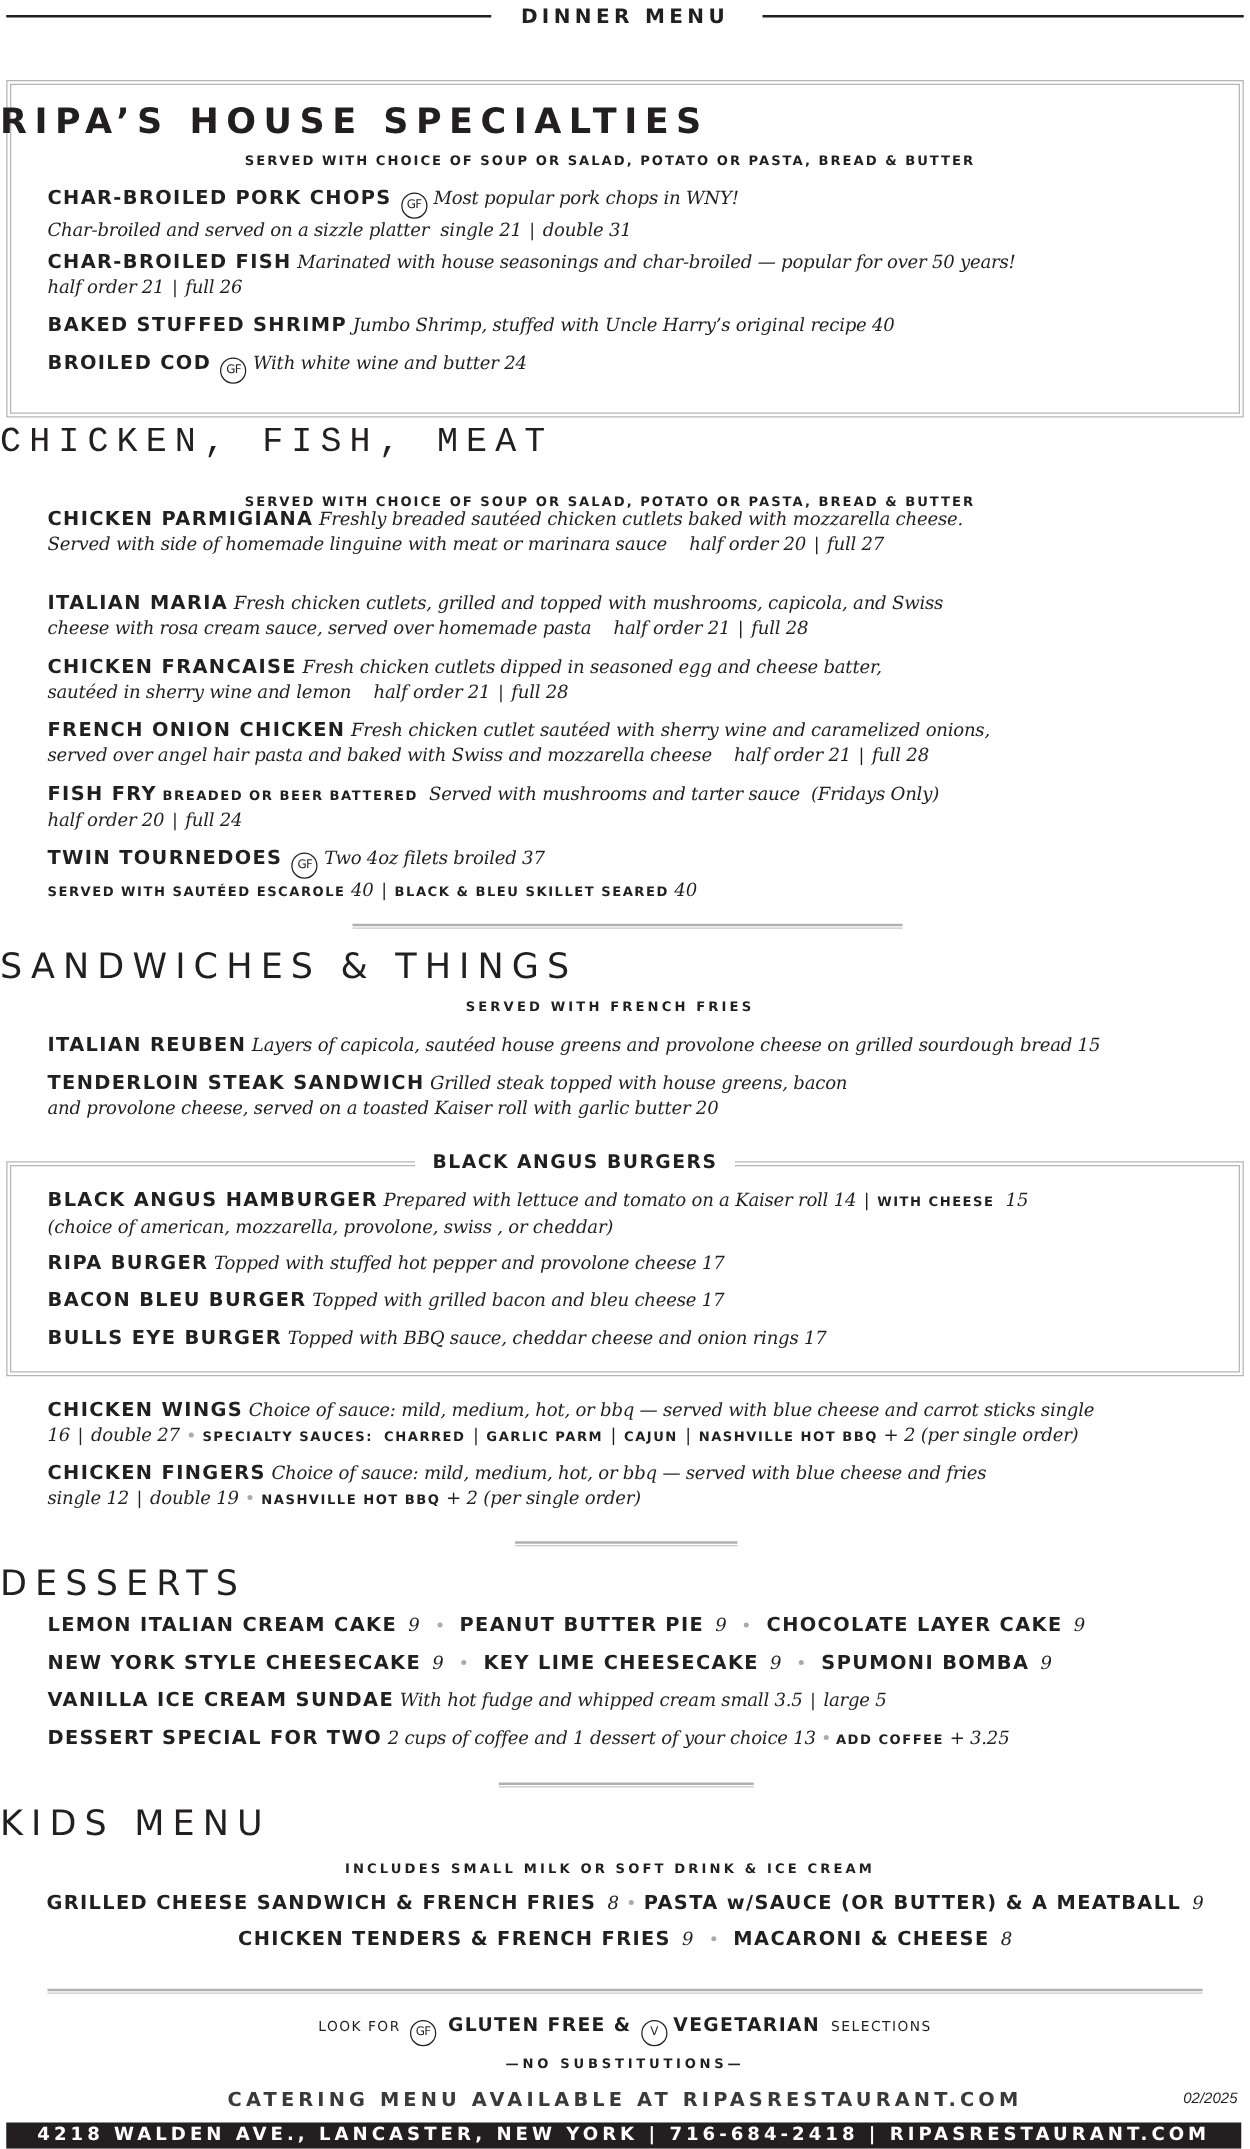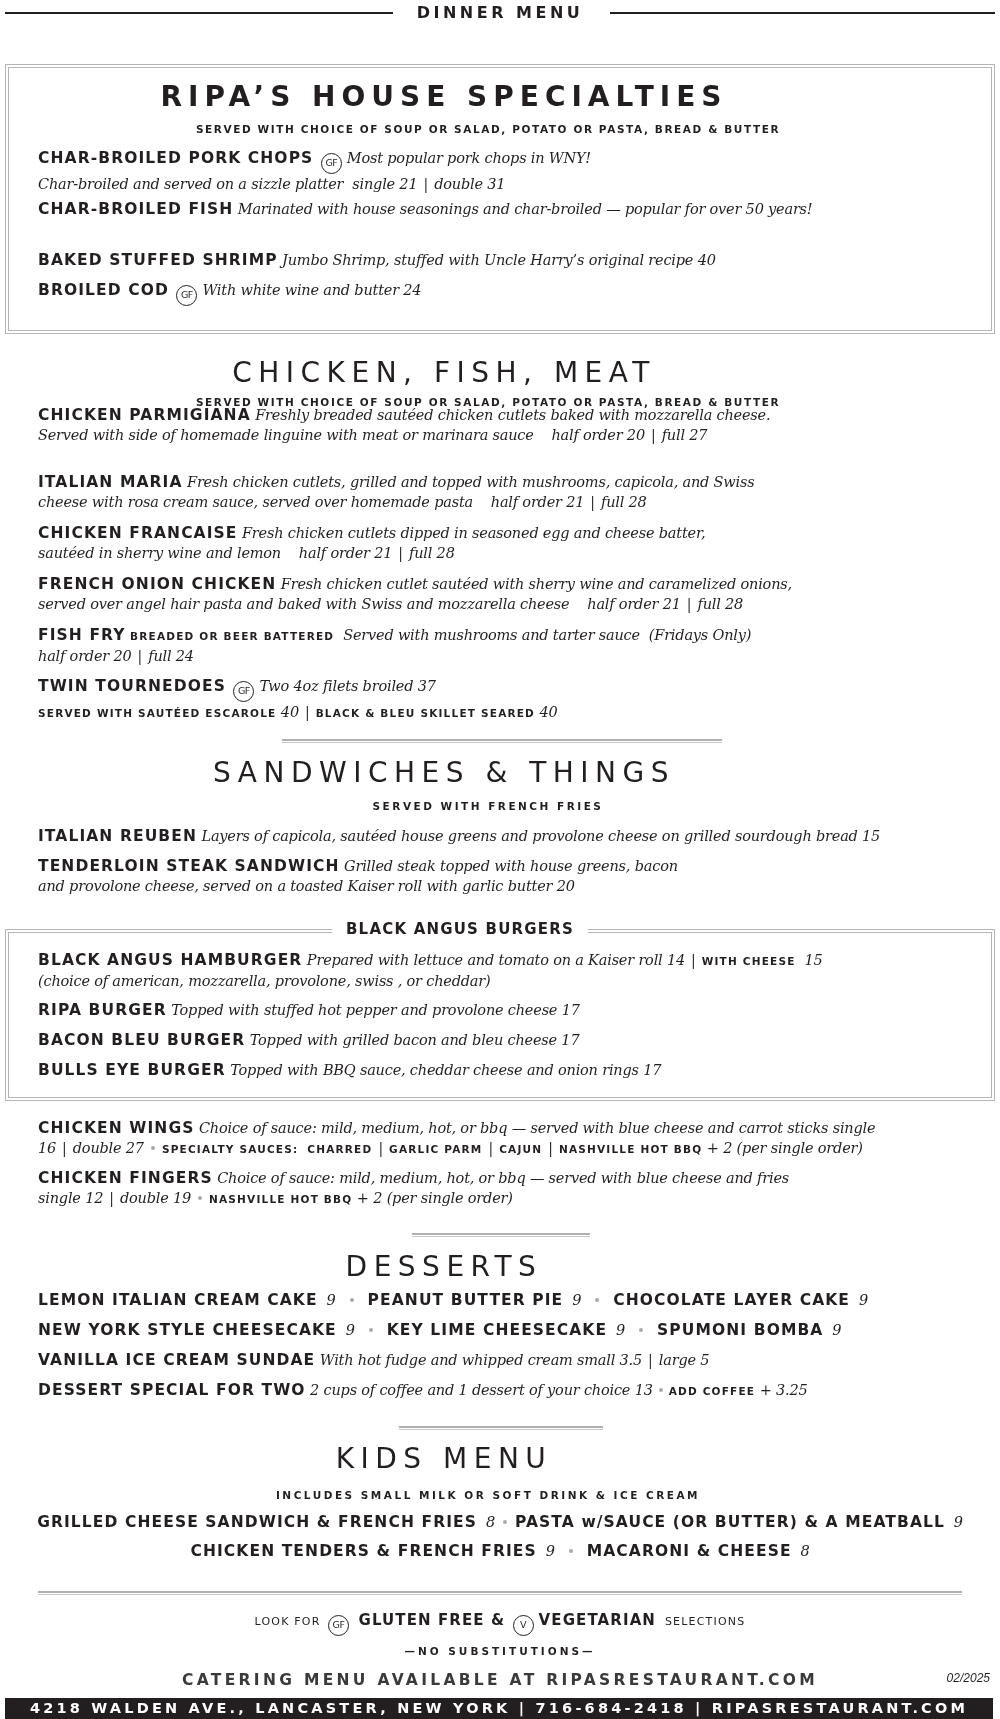--- a/index.html
+++ b/index.html
@@ -22,21 +22,21 @@
   .top-header { position: absolute; top: 0; left: 0; width: 806px; height: 28px; }
   .top-header .line { position: absolute; top: 12px; height: 2px; background: #231f20; }
   .top-header .line.l { left: 5px; width: 388px; }
   .top-header .line.r { left: 610px; width: 385px; }
   .top-header .title { position: absolute; top: 3px; left: 0; width: 1000px; text-align: center; font-family: "DejaVu Sans", sans-serif; font-weight: bold; font-size: 16px; letter-spacing: 3.5px; }
 
   
   .box { position: absolute; border: 1px solid #b5b5b5; }
   .box .inner { position: absolute; left: 2px; top: 2px; right: 2px; bottom: 2px; border: 1px solid #b5b5b5; }
 
-  .section-title { position: absolute; left: 0; width: 888px; text-align: center; font-family: "DejaVu Sans", sans-serif; letter-spacing: 6px; }
+  .section-title { position: absolute; left: 0; width: 888px; text-align: left; font-family: "DejaVu Sans", sans-serif; letter-spacing: 6px; }
   .section-title.bold { font-weight: bold; font-size: 28px; }
   .section-title.light { font-weight: normal; font-size: 28px; letter-spacing: 6.5px; }
   .section-sub { position: absolute; left: 0; width: 976px; text-align: center; font-family: "DejaVu Sans", sans-serif; font-weight: bold; font-size: 10.5px; letter-spacing: 1.6px; }
 
   .item { position: absolute; left: 38px; white-space: nowrap; line-height: 20px; }
   .item .line2 { display: block; }
 
   .rule { position: absolute; height: 4px; border-top: 2px solid #b0b0b0; border-bottom: 1px solid #c8c8c8; }
 
   .centered { position: absolute; left: 0; width: 1000px; text-align: center; white-space: nowrap; line-height: 20px; }
@@ -62,30 +62,31 @@
 <div class="section-title bold" style="top:80px;">RIPA’S HOUSE SPECIALTIES</div>
 <div class="section-sub" style="top:123px;">SERVED WITH CHOICE OF SOUP OR SALAD, POTATO OR PASTA, BREAD &amp; BUTTER</div>
 
 <div class="item" style="top:148px;">
   <span class="name">CHAR-BROILED PORK CHOPS</span>
   <span class="gf">GF</span><span class="desc">Most popular pork chops in WNY!</span>
   <span class="line2"><span class="desc">Char-broiled and served on a sizzle platter</span>&nbsp;&nbsp;<span class="desc">single  21</span><span class="pipe">|</span><span class="desc">double  31</span></span>
 </div>
 <div class="item" style="top:199px;">
   <span class="name">CHAR-BROILED FISH</span>&nbsp;<span class="desc">Marinated with house seasonings and char-broiled — popular for over 50 years!</span>
+  <span class="line2"><span class="desc">half order  21</span><span class="pipe">|</span><span class="desc">full  26</span></span>
 </div>
 <div class="item" style="top:250px;">
   <span class="name">BAKED STUFFED SHRIMP</span>&nbsp;<span class="desc">Jumbo Shrimp, stuffed with Uncle Harry’s original recipe  40</span>
 </div>
 <div class="item" style="top:280px;">
   <span class="name">BROILED COD</span>
   <span class="gf">GF</span><span class="desc">With white wine and butter  24</span>
 </div>
 
-<div class="section-title light" style="top:356px;">CHICKEN, FISH, MEAT</div>
+<div class="section-title light" style="top:339px;font-family:Liberation Mono, monospace;">CHICKEN, FISH, MEAT</div>
 <div class="section-sub" style="top:396px;">SERVED WITH CHOICE OF SOUP OR SALAD, POTATO OR PASTA, BREAD &amp; BUTTER</div>
 
 <div class="item" style="top:405px;">
   <span class="name">CHICKEN PARMIGIANA</span>&nbsp;<span class="desc">Freshly breaded sautéed chicken cutlets baked with mozzarella cheese.</span>
   <span class="line2"><span class="desc">Served with side of homemade linguine with meat or marinara sauce</span>&nbsp;&nbsp;&nbsp;&nbsp;<span class="desc">half order  20</span><span class="pipe">|</span><span class="desc">full  27</span></span>
 </div>
 <div class="item" style="top:472px;">
   <span class="name">ITALIAN MARIA</span>&nbsp;<span class="desc">Fresh chicken cutlets, grilled and topped with mushrooms, capicola, and Swiss</span>
   <span class="line2"><span class="desc">cheese with rosa cream sauce, served over homemade pasta</span>&nbsp;&nbsp;&nbsp;&nbsp;<span class="desc">half order  21</span><span class="pipe">|</span><span class="desc">full  28</span></span>
 </div>

